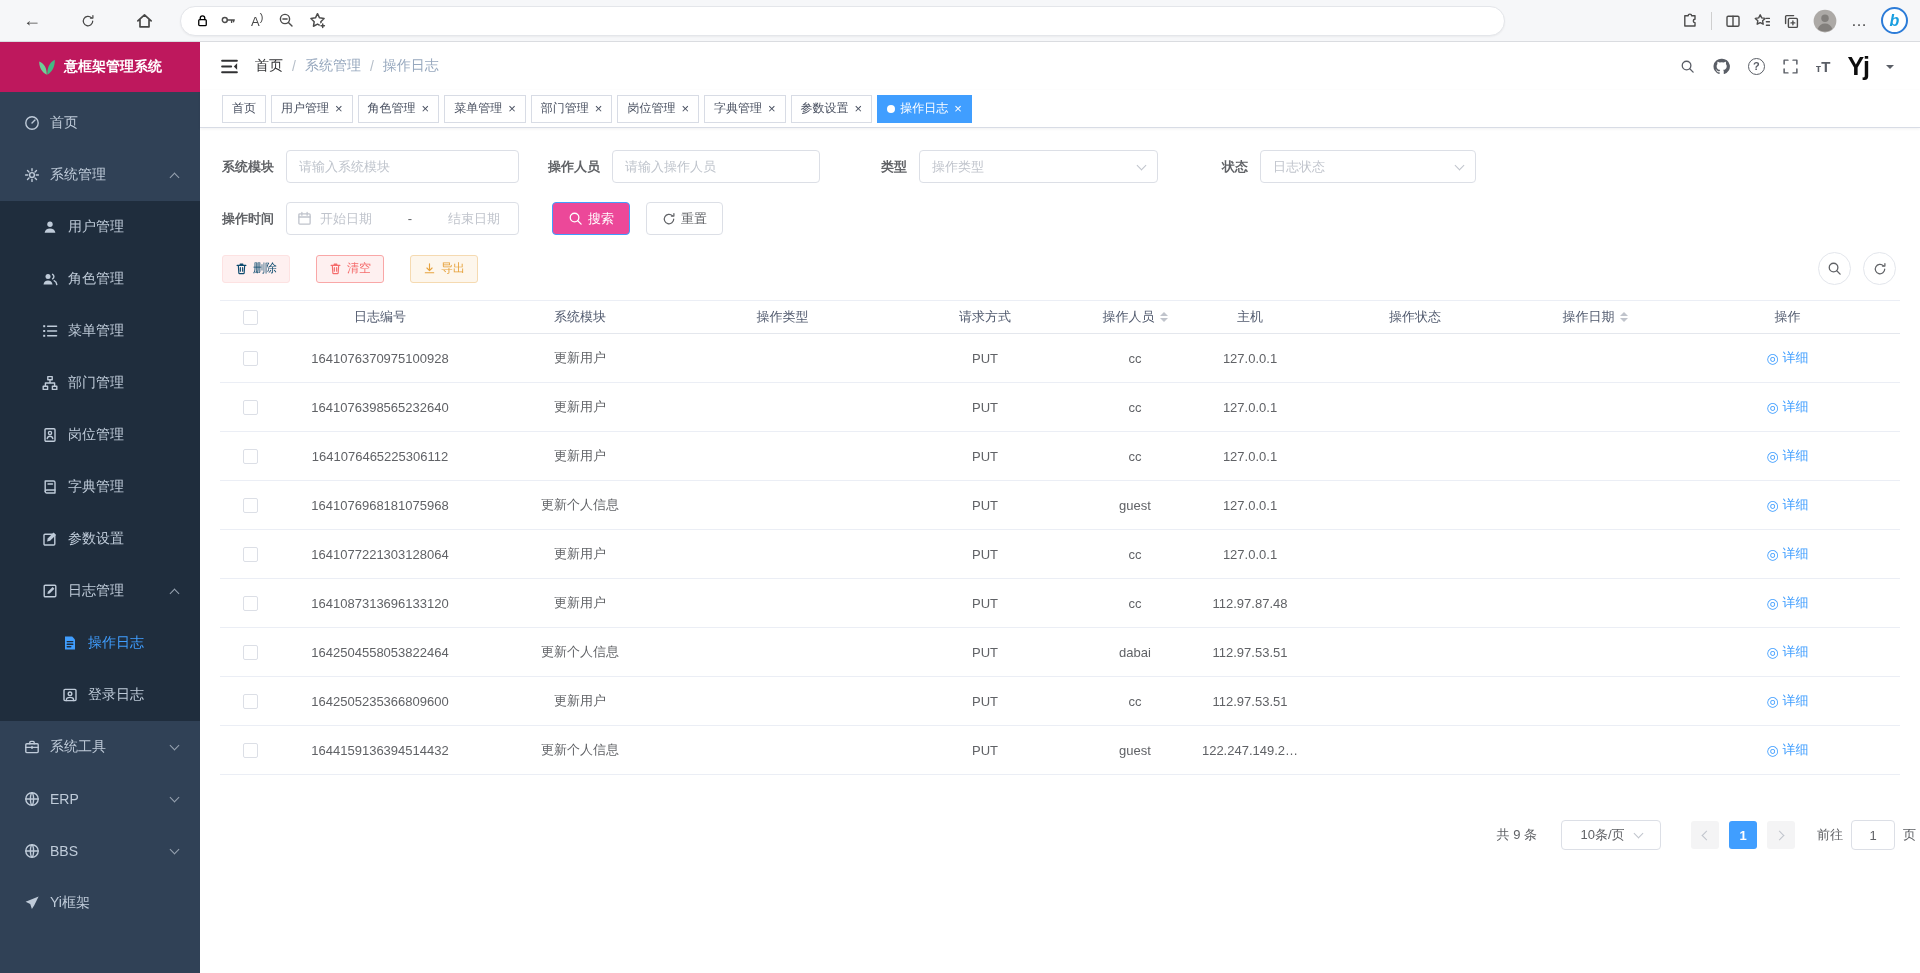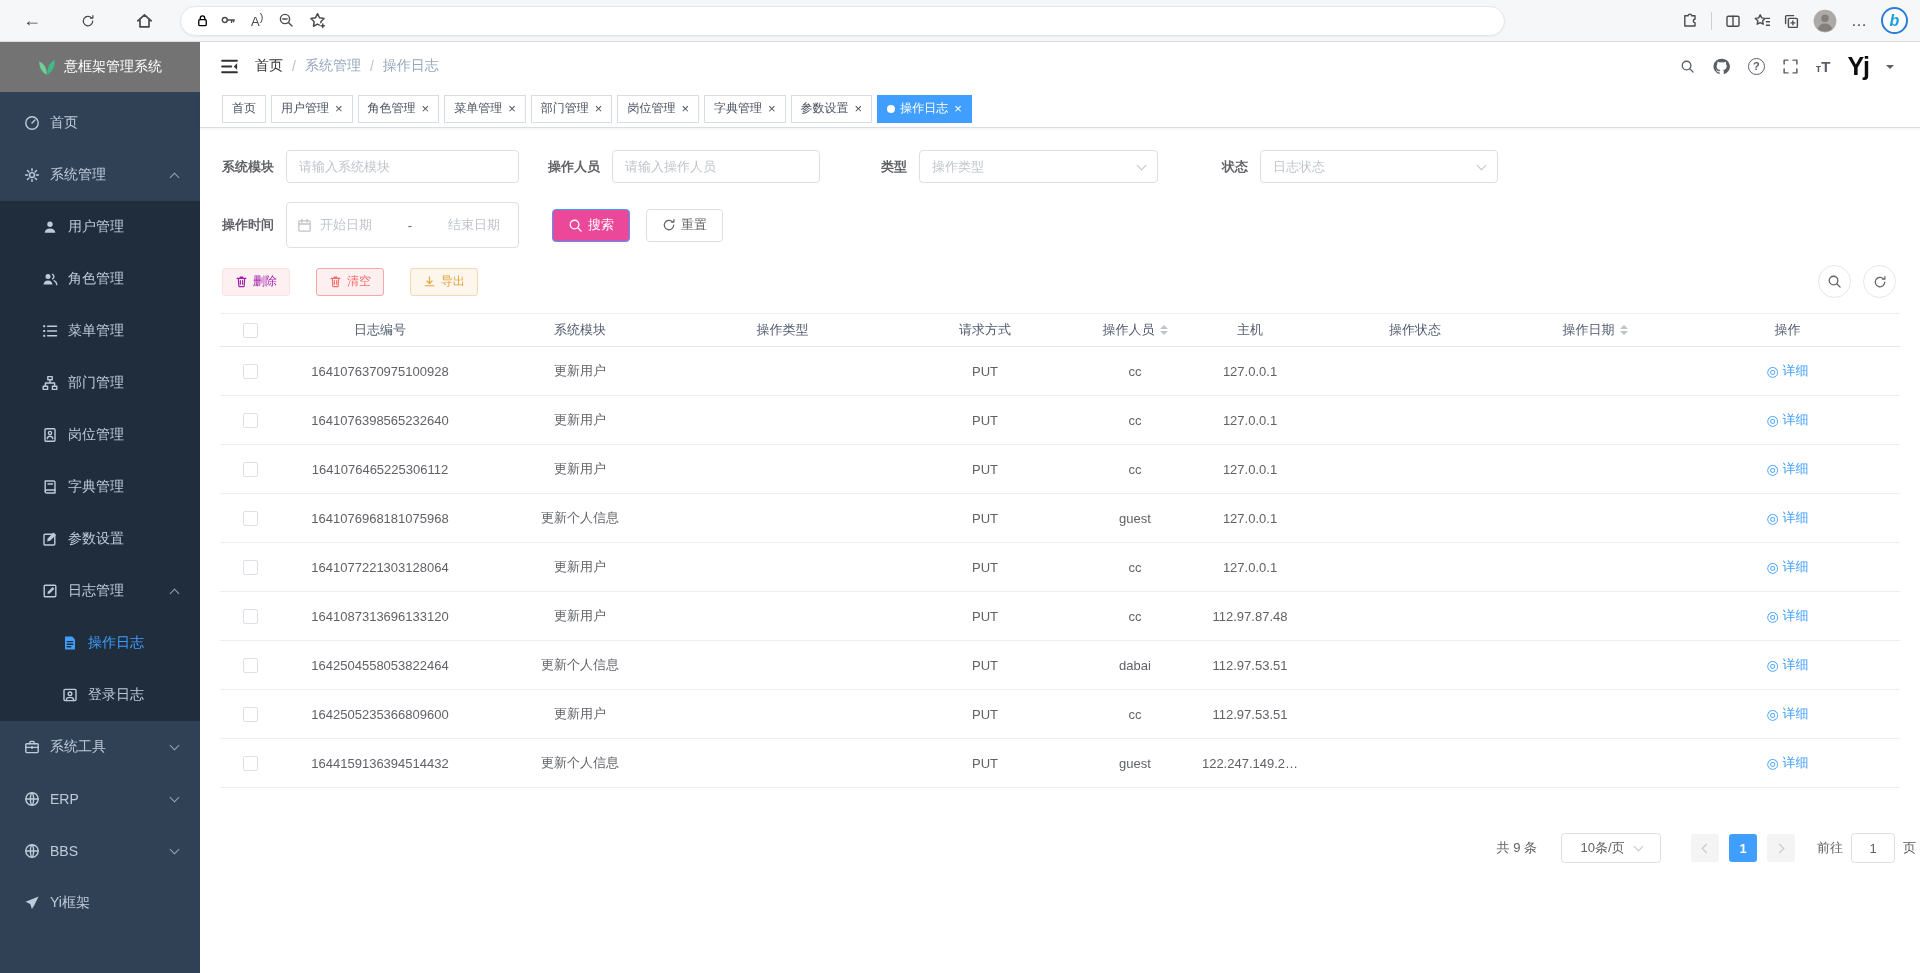--- a/index.html
+++ b/index.html
@@ -21,21 +21,21 @@
 .ic{display:inline-flex;align-items:center;justify-content:center}
 .dots{font-size:16px;letter-spacing:1px;color:#474747}
 .bing{width:27px;height:27px;border-radius:50%;border:2px solid #2c7cd8;background:#fff;color:#1a9fe0;font-weight:700;font-style:italic;font-size:16px;display:flex;align-items:center;justify-content:center}
 .ra-icon{font-size:13px;color:#474747;font-weight:400}
 
 
 .app{position:absolute;top:42px;left:0;right:0;bottom:0;display:flex}
 
 
 .sidebar{width:200px;background:#304156;color:#bfcbd9;flex:none;overflow:hidden}
-.logo{height:50px;background:#737373;display:flex;align-items:center;justify-content:center;gap:8px;color:#fff;font-size:14px;font-weight:400}
+.logo{height:50px;background:#be185d;display:flex;align-items:center;justify-content:center;gap:8px;color:#fff;font-size:14px;font-weight:700}
 .menu{padding-top:5px;font-size:14px}
 .menu-item{height:52px;display:flex;align-items:center;position:relative;cursor:pointer}
 .menu-item .mi{margin-right:10px;display:inline-flex}
 .menu-item.lvl1{padding-left:24px}
 .menu-item.lvl2{padding-left:42px}
 .menu-item.lvl3{padding-left:62px}
 .menu-item.dark{background:#1f2d3d}
 .menu-item.active{color:#409EFF}
 .m-arrow{position:absolute;right:22px;width:7px;height:7px;border-right:1.4px solid #97a3b1;border-bottom:1.4px solid #97a3b1}
 .m-arrow.up{transform:rotate(-135deg);margin-top:4px}
@@ -67,31 +67,31 @@
 
 .filters{padding:22px 0 0 22px}
 .f-row{display:flex;align-items:center}
 .f-row + .f-row{margin-top:19px}
 .f-label{font-size:13px;font-weight:700;color:#606266;margin-right:12px;white-space:nowrap}
 .inp{width:233px;height:33px;border:1px solid #dcdfe6;border-radius:4px;padding:0 12px;font-size:13px;color:#606266;outline:none;font-family:inherit}
 .inp::placeholder{color:#bfc4cc}
 .inp.w2{width:208px}
 .sel{width:239px;height:33px;border:1px solid #dcdfe6;border-radius:4px;background:#fff;display:flex;align-items:center;justify-content:space-between;padding:0 12px;font-size:13px;color:#c0c4cc;cursor:pointer}
 .chev{width:7px;height:7px;border-right:1.3px solid #c0c4cc;border-bottom:1.3px solid #c0c4cc;transform:rotate(45deg);margin-top:-3px}
-.date-box{width:233px;height:46px;border:1px solid #dcdfe6;border-radius:4px;display:flex;align-items:center;padding:0 10px;font-size:13px;color:#c0c4cc;gap:8px}
+.date-box{width:233px;height:33px;border:1px solid #dcdfe6;border-radius:4px;display:flex;align-items:center;padding:0 10px;font-size:13px;color:#c0c4cc;gap:8px}
 .date-box .sep{color:#606266;flex:1;text-align:center}
 .date-box .ph{white-space:nowrap}
 .btn{display:inline-flex;align-items:center;justify-content:center;gap:5px;border-radius:4px;font-size:13px;cursor:pointer;border:1px solid transparent;font-family:inherit}
 .btn-search{height:33px;padding:0 15px;background:#ec4899;border-color:#409EFF;color:#fff;margin-left:33px}
 .btn-reset{height:33px;padding:0 15px;background:#fff;border-color:#dcdfe6;color:#606266;margin-left:16px}
 
 
 .toolbar{display:flex;align-items:center;margin:17px 22px 0 22px}
 .btn-sm{height:28px;padding:0 12px;border-radius:3px;font-size:12px}
-.btn-del{background:#fef0f0;border-color:#fde2e2;color:#a21caf;margin-right:26px;cursor:not-allowed}
+.btn-del{background:#fef0f0;border-color:#fde2e2;color:#0c4a6e;margin-right:26px;cursor:not-allowed}
 .btn-clear{background:#fef0f0;border-color:#f9a7a7;color:#f56c6c;margin-right:26px}
 .btn-exp{background:#fdf6ec;border-color:#f5dab1;color:#e6a23c}
 .tool-circles{margin-left:auto;display:flex;gap:12px;margin-right:2px}
 .circle-btn{width:33px;height:33px;border-radius:50%;border:1px solid #e3e6ec;background:#fff;display:flex;align-items:center;justify-content:center;color:#606266;cursor:pointer}
 
 
 .table{margin:15px 20px 0 20px;border-top:1px solid #ebeef5}
 .tr{display:grid;grid-template-columns:60px 200px 200px 205px 200px 100px 130px 200px 160px 225px;align-items:center}
 .tr.head{height:33px;border-bottom:1px solid #e4e7ed}
 .tr.row{height:49px;border-bottom:1px solid #ebeef5}
@@ -463,21 +463,21 @@
         <span class="f-label">系统模块</span>
         <input class="inp" placeholder="请输入系统模块" style="">
         <span class="f-label" style="margin-left:29px">操作人员</span>
         <input class="inp w2" placeholder="请输入操作人员" style="">
         <span class="f-label" style="margin-left:61px">类型</span>
         <div class="sel">
           <span>操作类型</span>
           <span class="chev"></span>
         </div>
         <span class="f-label" style="margin-left:64px">状态</span>
-        <div class="sel" style="width:238px">
+        <div class="sel" style="width:216px">
           <span>日志状态</span>
           <span class="chev"></span>
         </div>
       </div>
       <div class="f-row">
         <span class="f-label">操作时间</span>
         <div class="date-box">
           <span class="ic" id="i-calendar">
               <svg viewBox="0 0 16 16" width="15" height="15" fill="none" stroke="currentColor" stroke-width="1.4" stroke-linecap="round" stroke-linejoin="round">
                 <rect x="2" y="3" width="12" height="11" rx="1"></rect>

